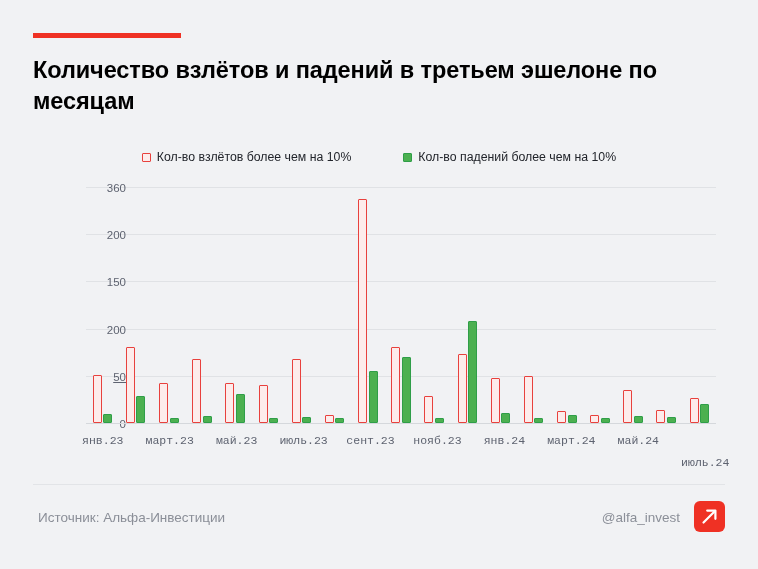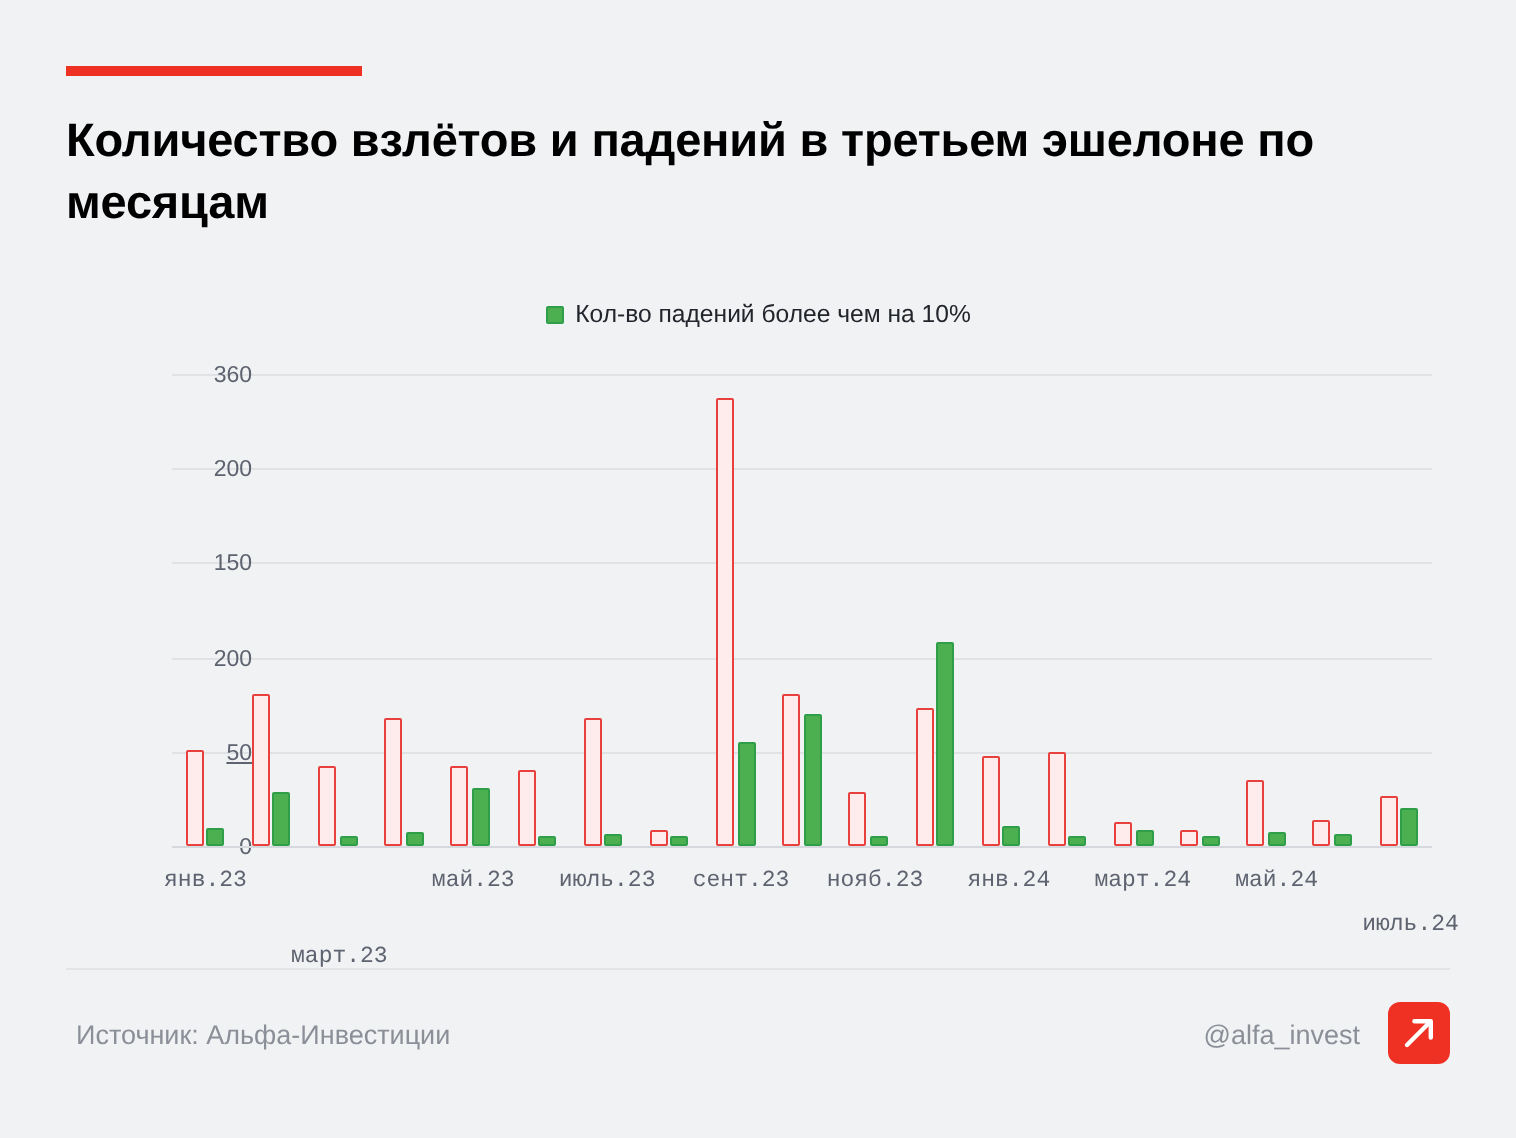--- a/index.html
+++ b/index.html
@@ -153,20 +153,24 @@
 </head>
 <body>
 
 <div id="page">
 
   <div id="accent-bar"></div>
 
   <h1 id="title">Количество взлётов и падений в третьем эшелоне по месяцам</h1>
 
   <div id="legend">
+      <div class="legend-item">
+        <span class="legend-swatch red"></span>
+        <span>Кол-во взлётов более чем на 10%</span>
+      </div>
       <div class="legend-item">
         <span class="legend-swatch green"></span>
         <span>Кол-во падений более чем на 10%</span>
       </div>
     </div>
 
   <div id="chart">
     <div id="plot">
       <div id="gridlines">
           <div class="gridline" style="bottom: 0%;"></div>
@@ -259,21 +263,21 @@
             <div class="bar red" title="июль.24: 27" style="height: 10.8%;"></div>
             <div class="bar green" title="июль.24: 20" style="height: 8%;"></div>
           </div>
         </div>
       <div id="axis-line"></div>
     </div>
   </div>
 
   <div id="xlabels">
       <span class="xlabel" style="left: 2.63158%;">янв.23</span>
-      <span class="xlabel" style="left: 13.1579%; margin-top: 38px;">март.23</span>
+      <span class="xlabel" style="left: 13.1579%;">март.23</span>
       <span class="xlabel" style="left: 23.6842%;">май.23</span>
       <span class="xlabel" style="left: 34.2105%;">июль.23</span>
       <span class="xlabel" style="left: 44.7368%;">сент.23</span>
       <span class="xlabel" style="left: 55.2632%;">нояб.23</span>
       <span class="xlabel" style="left: 65.7895%;">янв.24</span>
       <span class="xlabel" style="left: 76.3158%;">март.24</span>
       <span class="xlabel" style="left: 86.8421%;">май.24</span>
       <span class="xlabel" style="left: 97.3684%; margin-top: 22px;">июль.24</span>
     </div>
 

